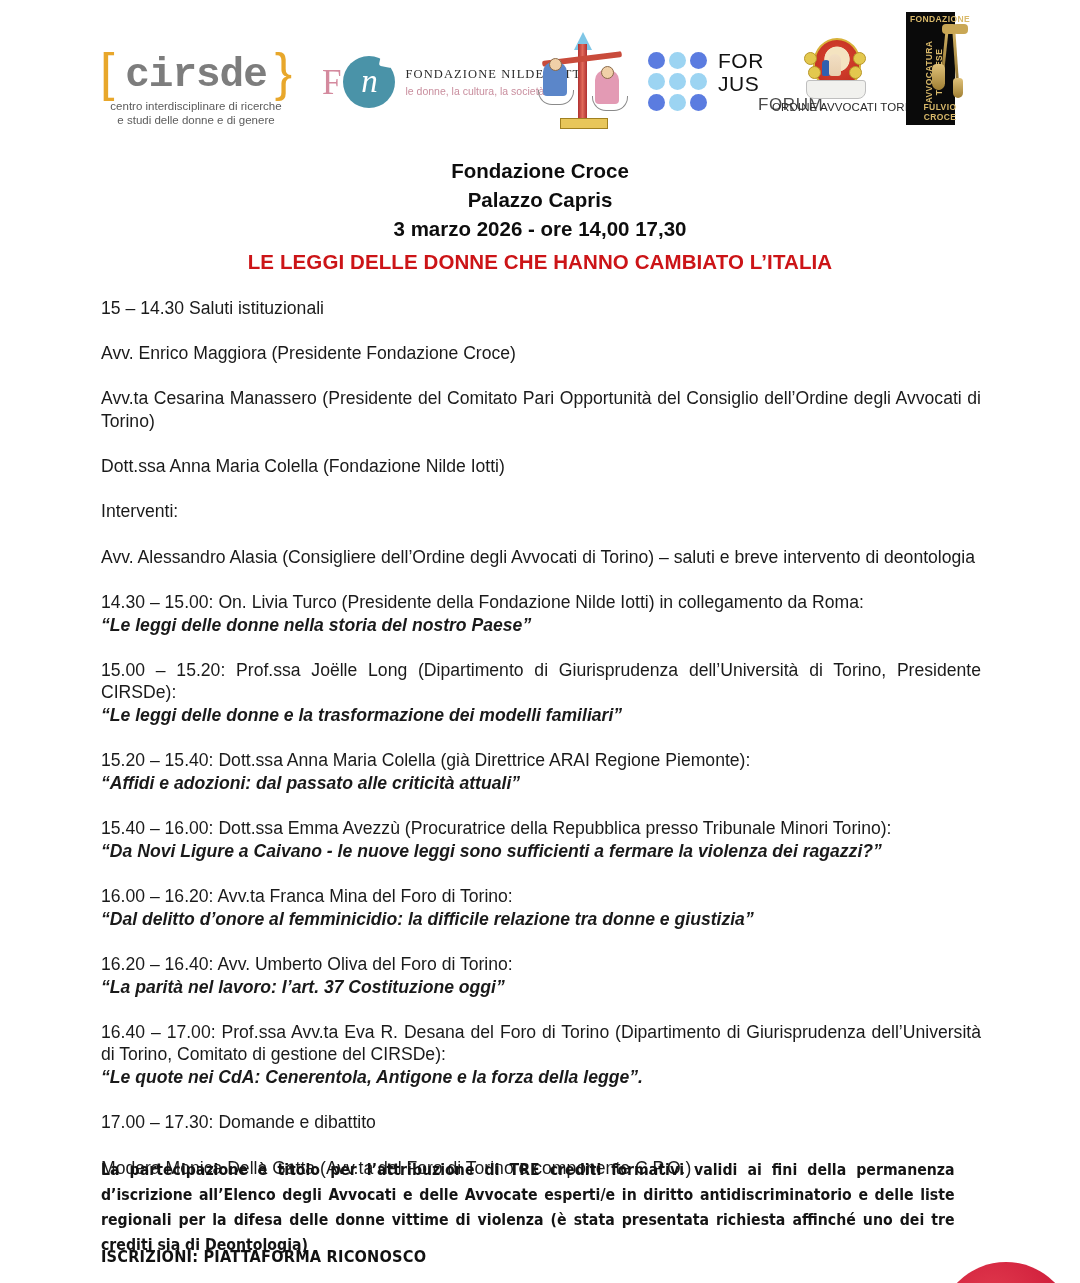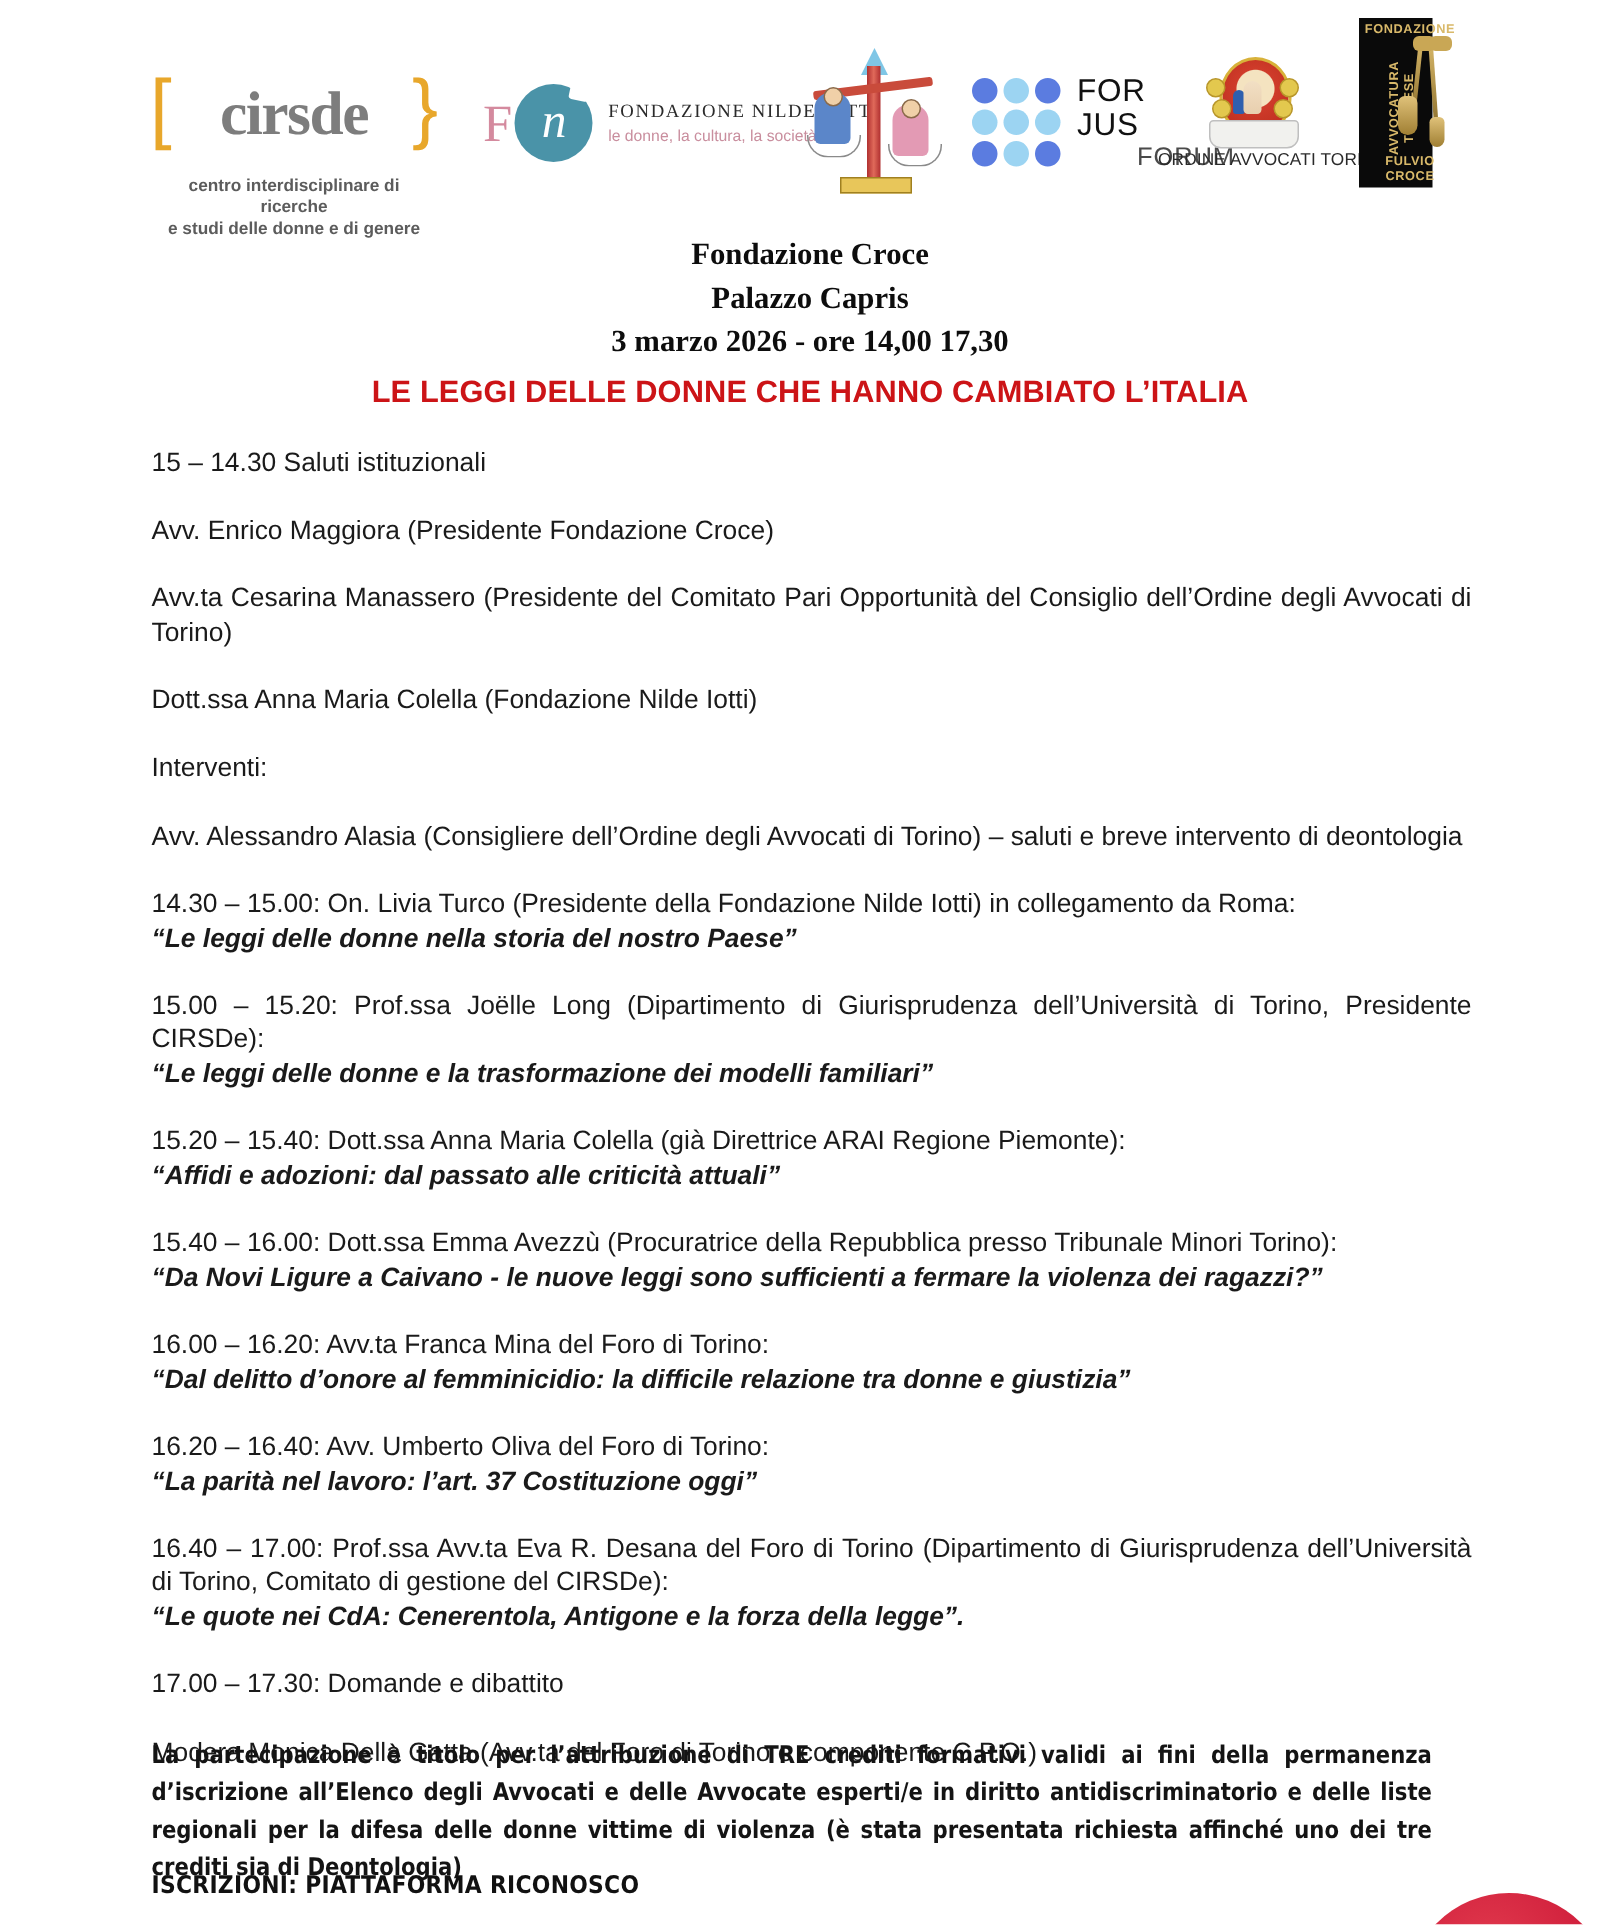--- a/index.html
+++ b/index.html
@@ -31,21 +31,21 @@
   
   .logo-cirsde { left: 100px; top: 52px; width: 192px; }
   .cirsde-row {
     position: relative;
     height: 46px;
     display: flex;
     align-items: center;
     justify-content: center;
   }
   .cirsde-word {
-    font-family: Liberation Serif, serif;
+    font-family: Liberation Mono, monospace;
     font-weight: bold;
     font-size: 41px;
     letter-spacing: -1px;
     color: #7d7d7d;
     line-height: 1;
   }
   .cirsde-brk {
     font-family: "Liberation Sans", sans-serif;
     font-weight: normal;
     font-size: 52px;
@@ -53,23 +53,22 @@
     line-height: 1;
     position: absolute;
   }
   .cirsde-brk.l { left: 0; top: -6px; }
   .cirsde-brk.r { right: 0; top: -6px; }
   .cirsde-sub {
     font-size: 11.5px;
     color: #5c5c5c;
     text-align: center;
     line-height: 1.25;
-    margin-top: 19px;
+    margin-top: 1px;
     padding: 0 6px;
-    font-weight: bold;
   }
 
   
   .logo-fni { left: 322px; top: 56px; display: flex; align-items: center; }
   .fni-F {
     font-family: "Liberation Serif", serif;
     font-size: 35px;
     color: #d48a9e;
     line-height: 1;
     margin-right: 2px;
@@ -296,21 +295,20 @@
 
   
   .venue {
     position: absolute;
     top: 156px; left: 0; width: 1080px;
     text-align: center;
     font-weight: bold;
     font-size: 20.5px;
     line-height: 1.42;
     color: #0d0d0d;
-    font-family: Liberation Serif, serif;
   }
   .main-title {
     position: absolute;
     top: 250px; left: 0; width: 1080px;
     text-align: center;
     font-weight: bold;
     font-size: 20.5px;
     letter-spacing: 0.1px;
     color: #cc1417;
   }

